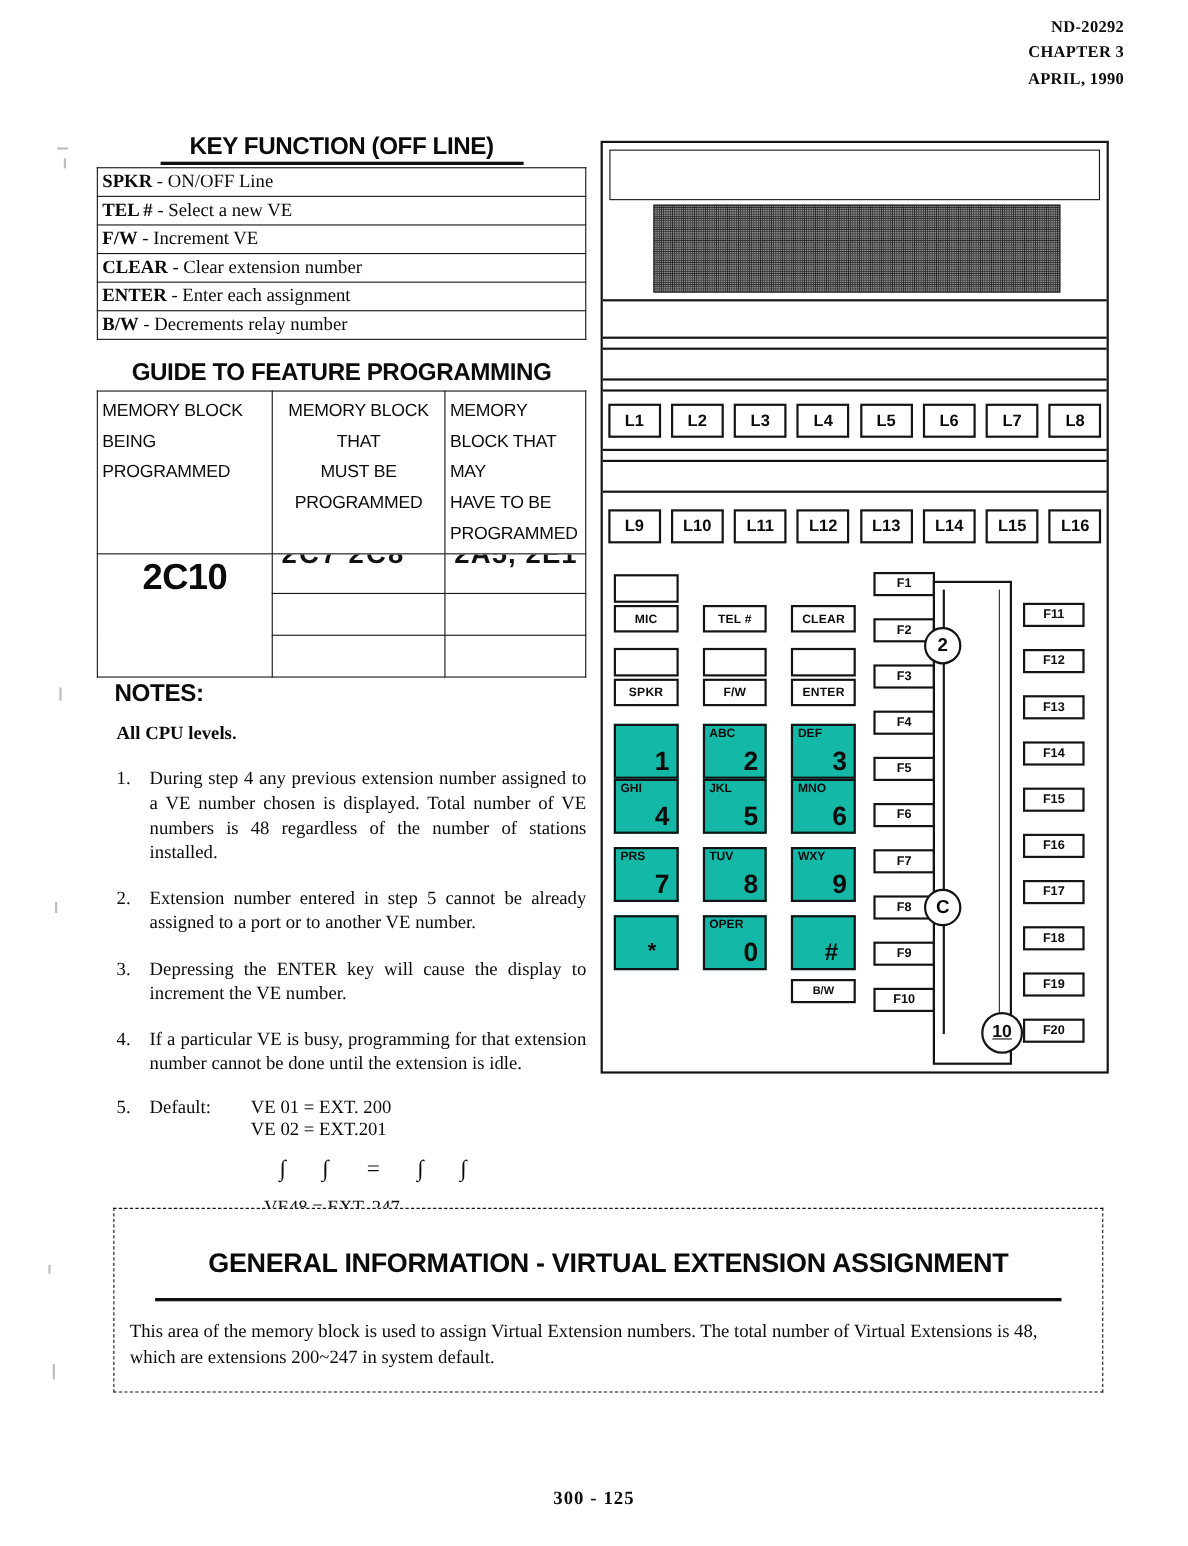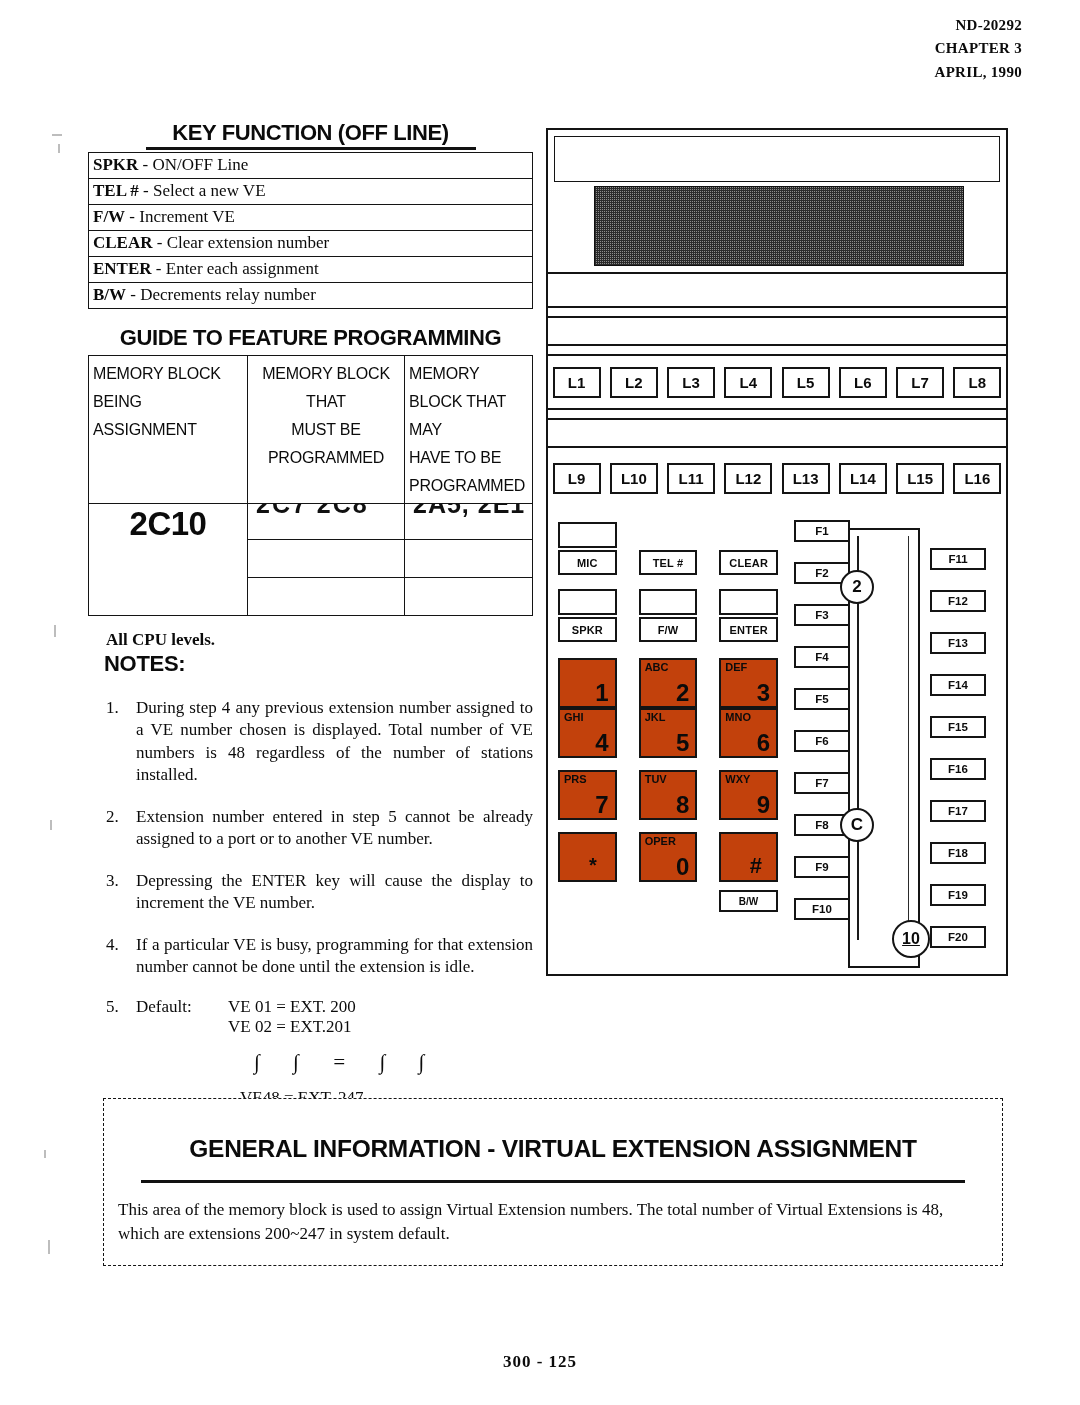--- a/index.html
+++ b/index.html
@@ -95,21 +95,21 @@
   
   #keypad{position:absolute;left:10px;top:392px;width:220px;}
   .kpr{display:flex;gap:22px;}
   .kcap{width:60px;}
   .cap-top{height:26px;border:2.2px solid #141414;box-sizing:border-box;background:#fff;}
   .cap-lbl{height:25px;border:2.2px solid #141414;box-sizing:border-box;background:#fff;
       display:flex;align-items:center;justify-content:center;
       font-family:"Liberation Sans",sans-serif;font-weight:bold;font-size:11px;
       letter-spacing:.2px;margin-top:2px;}
   .numkey{width:60px;height:50px;border:2.2px solid #141414;box-sizing:border-box;
-      background:#c2410c;position:relative;text-align:center;}
+      background:#14b8a6;position:relative;text-align:center;}
   .numkey .alpha{position:absolute;left:4px;top:1px;
       font-family:"Liberation Sans",sans-serif;font-weight:bold;font-size:11px;}
   .numkey .dig{position:absolute;right:6px;bottom:-1px;
       font-family:"Liberation Sans",sans-serif;font-weight:bold;font-size:24px;}
   .numkey .dig.sym{right:14px;bottom:1px;font-size:22px;}
   .numkey .dig.star{right:18px;bottom:3px;font-size:20px;}
   #bw-key{width:60px;height:22px;border:2.2px solid #141414;box-sizing:border-box;
       display:flex;align-items:center;justify-content:center;background:#fff;
       font-family:"Liberation Sans",sans-serif;font-weight:bold;font-size:10px;}
 
@@ -207,21 +207,21 @@
   </tbody>
     </table>
 
   <div class="sec-title" id="guide-title" style="margin-top:16px;">GUIDE TO FEATURE PROGRAMMING</div>
 
   <table class="guide">
     <tbody>
         <tr>
       <td class="guide-head" style="width:150px;">
         <div>MEMORY BLOCK BEING</div>
-        <div>ASSIGNMENT</div>
+        <div>PROGRAMMED</div>
       </td>
       <td class="guide-head c" style="width:148px;">
         <div>MEMORY BLOCK THAT</div>
         <div>MUST BE PROGRAMMED</div>
       </td>
       <td class="guide-head">
         <div>MEMORY BLOCK THAT MAY</div>
         <div>HAVE TO BE PROGRAMMED</div>
       </td>
     </tr>
@@ -238,22 +238,22 @@
       <td class="guide-blank"></td>
       <td class="guide-blank"></td>
     </tr>
     <tr>
       <td class="guide-blank"></td>
       <td class="guide-blank"></td>
     </tr>
   </tbody>
     </table>
 
+  <div id="notes-title">NOTES:</div>
   <div id="cpu-line">All CPU levels.</div>
-  <div id="notes-title">NOTES:</div>
 
   <ol id="notes">
     <li>
       <span class="num">1.</span>
       <span class="nowrapj">During step 4 any previous extension number assigned to a VE number chosen is displayed. Total number of VE numbers is 48 regardless of the number of stations installed.</span>
     </li>
     <li>
       <span class="num">2.</span>
       <span class="nowrapj">Extension number entered in step 5 cannot be already assigned to a port or to another VE number.</span>
     </li>

